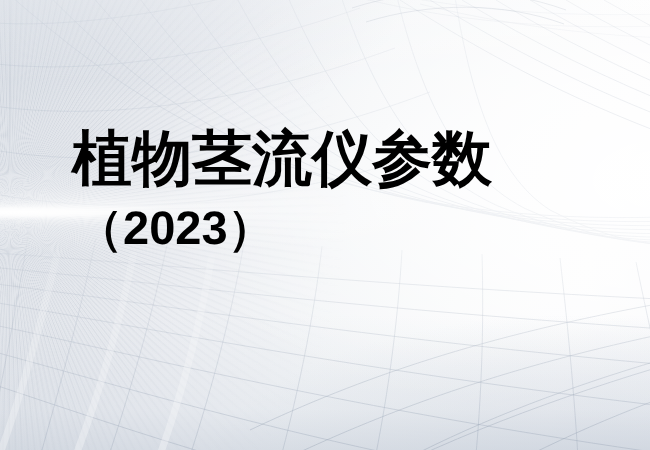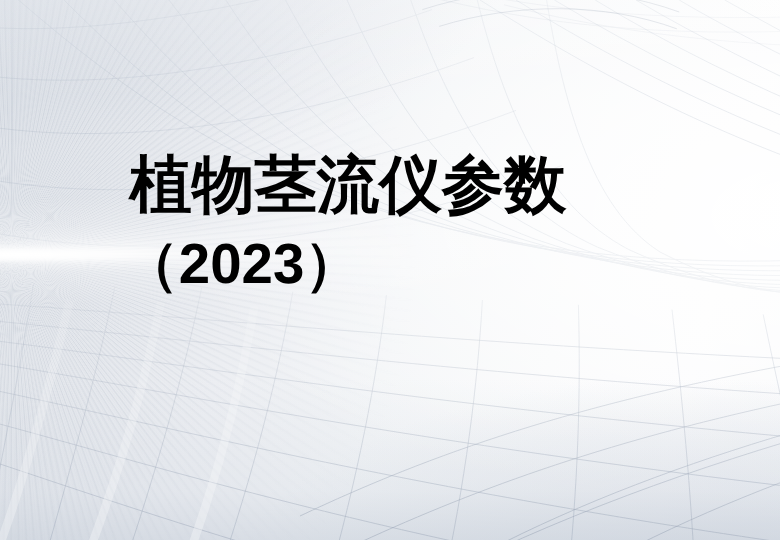--- a/index.html
+++ b/index.html
@@ -107,28 +107,29 @@
     z-index: 6;
   }
   .title-line {
     color: #000000;
     font-weight: bold;
     line-height: 1.05;
     white-space: pre;
     text-rendering: geometricPrecision;
   }
   .title-line-1 {
-    font-size: 52px;
+    font-size: 60px;
     letter-spacing: 0px;
-    padding-left: 108px;
+    padding-left: 72px;
+    font-family: Liberation Serif, serif;
   }
   .title-line-2 {
     font-size: 47px;
     letter-spacing: 0px;
-    padding-left: 102px;
+    padding-left: 76px;
     margin-top: 12px;
   }
 </style>
 </head>
 <body>
 
 <div id="slide">
 
   <div class="bg-layer bg-base"></div>
   <div class="bg-layer bg-topleft-shade"></div>

